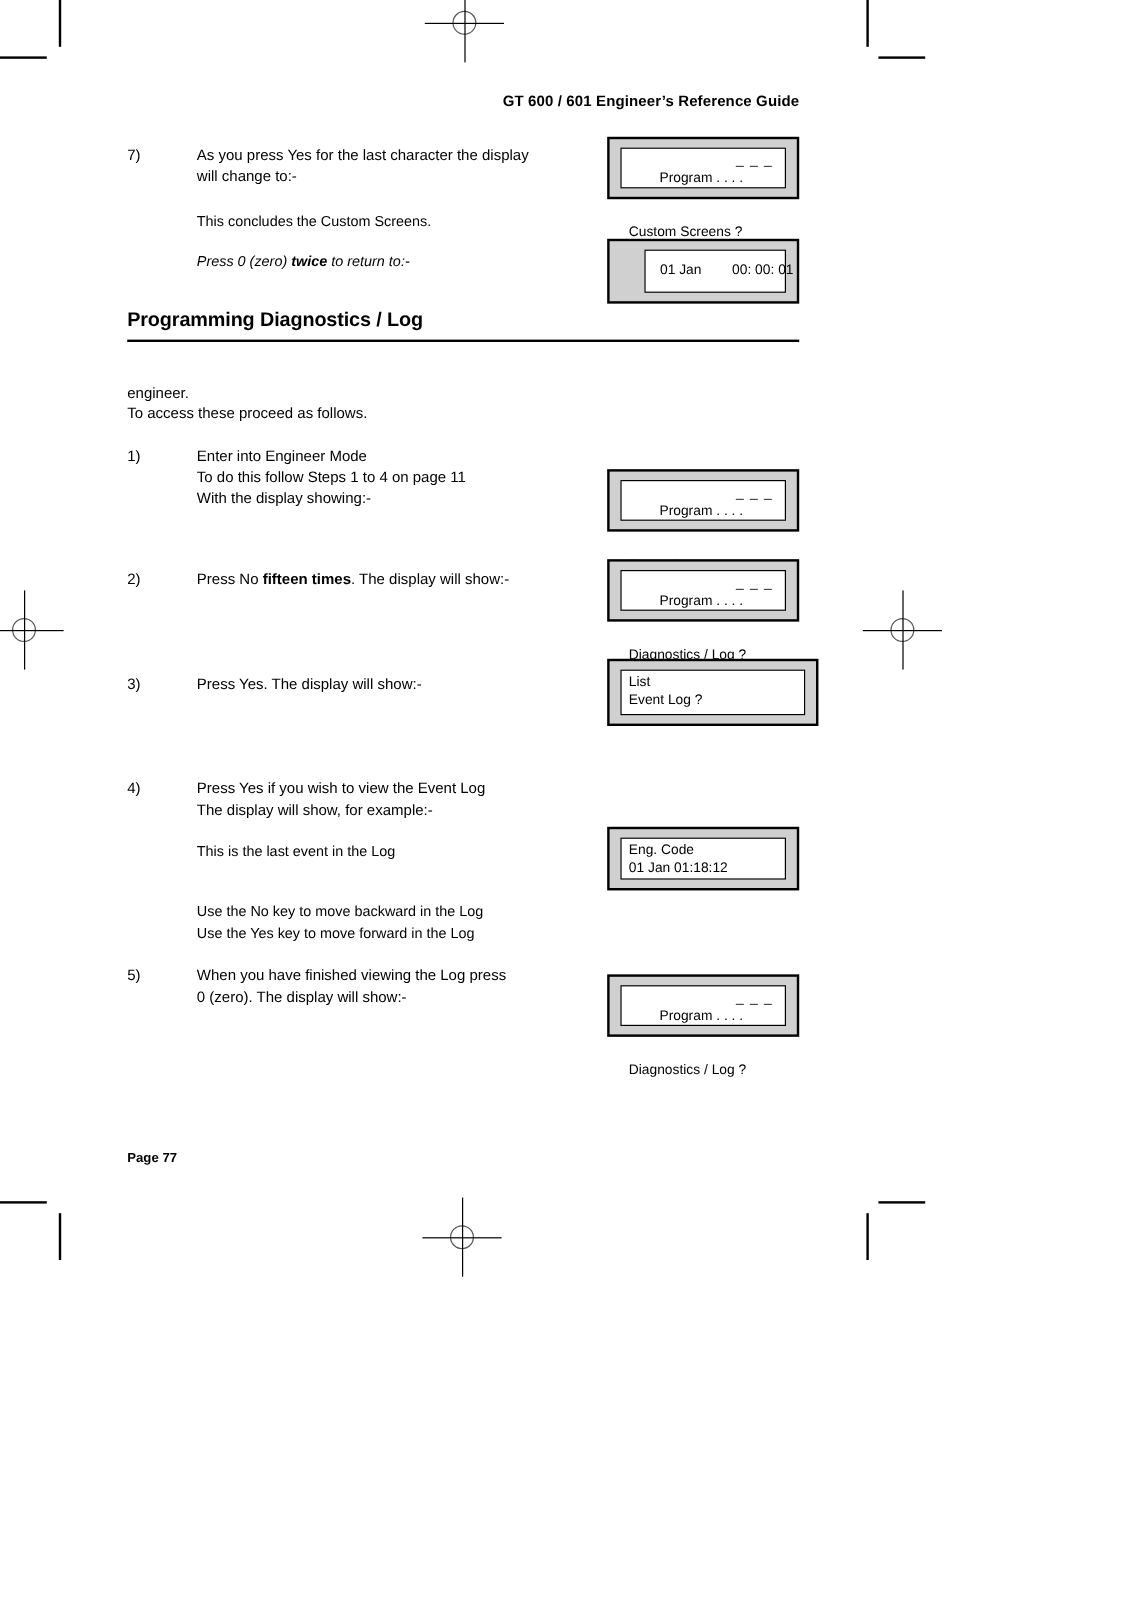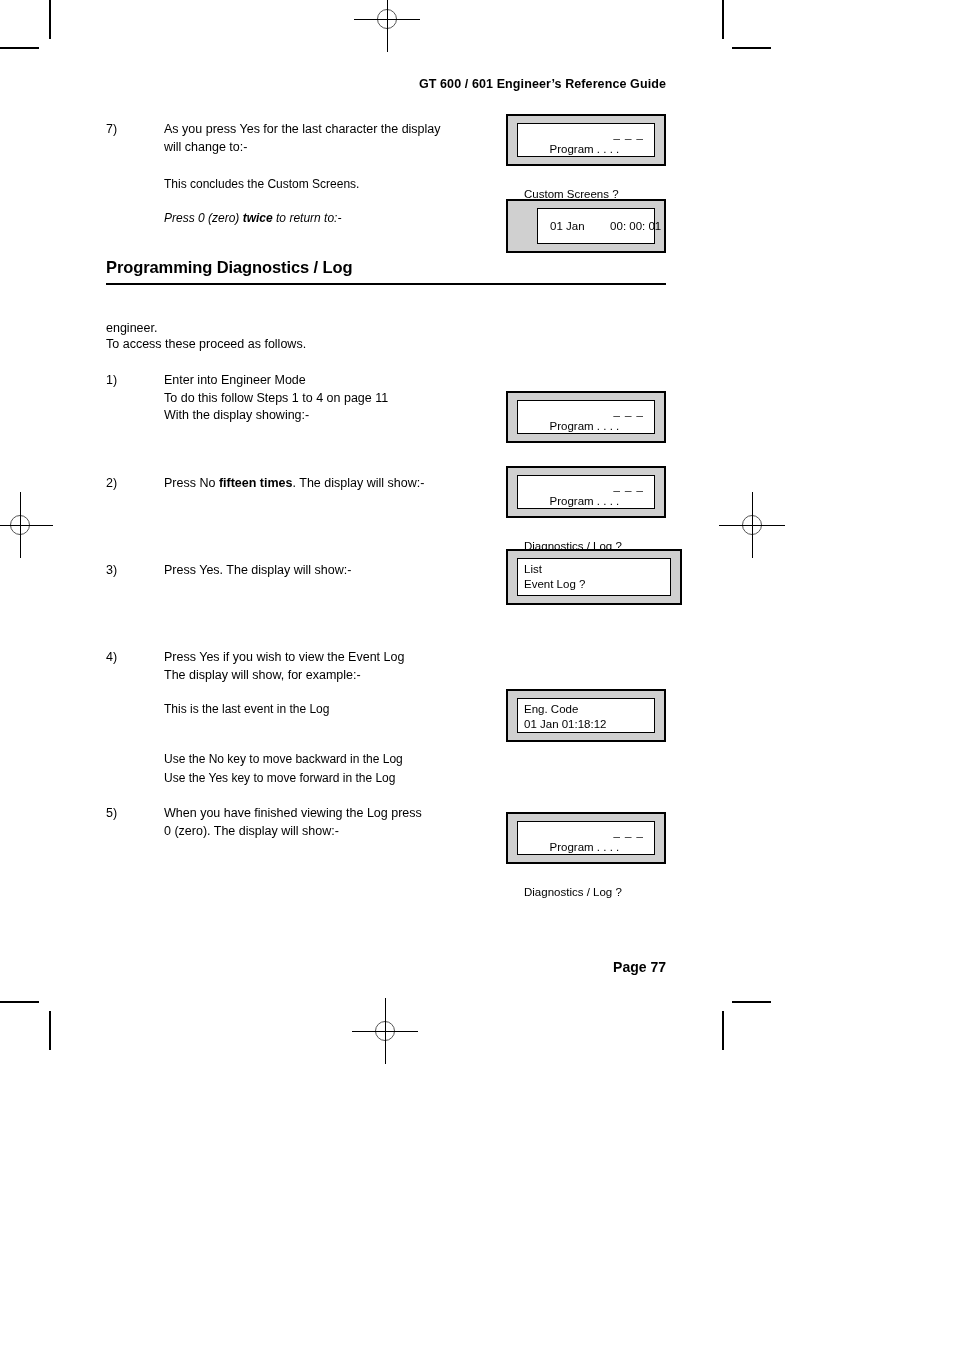--- a/index.html
+++ b/index.html
@@ -160,22 +160,22 @@
     transform: translateY(-50%);
     padding: 0 12px;
     white-space: pre;
   }
 
   .page-footer {
     position: absolute;
     left: 106px;
     top: 959px;
     width: 560px;
-    text-align: right;
-    font-size: 14px;
+    text-align: left;
+    font-size: 11px;
     font-weight: bold;
   }
 </style>
 </head>
 <body>
 
 <div class="crop-line" style="left:49px;  top:0px;    width:2px;  height:39px;"></div>
 <div class="crop-line" style="left:0px;   top:47px;   width:39px; height:2px;"></div>
 
 <div class="crop-line" style="left:722px; top:0px;   width:2px;  height:39px;"></div>

